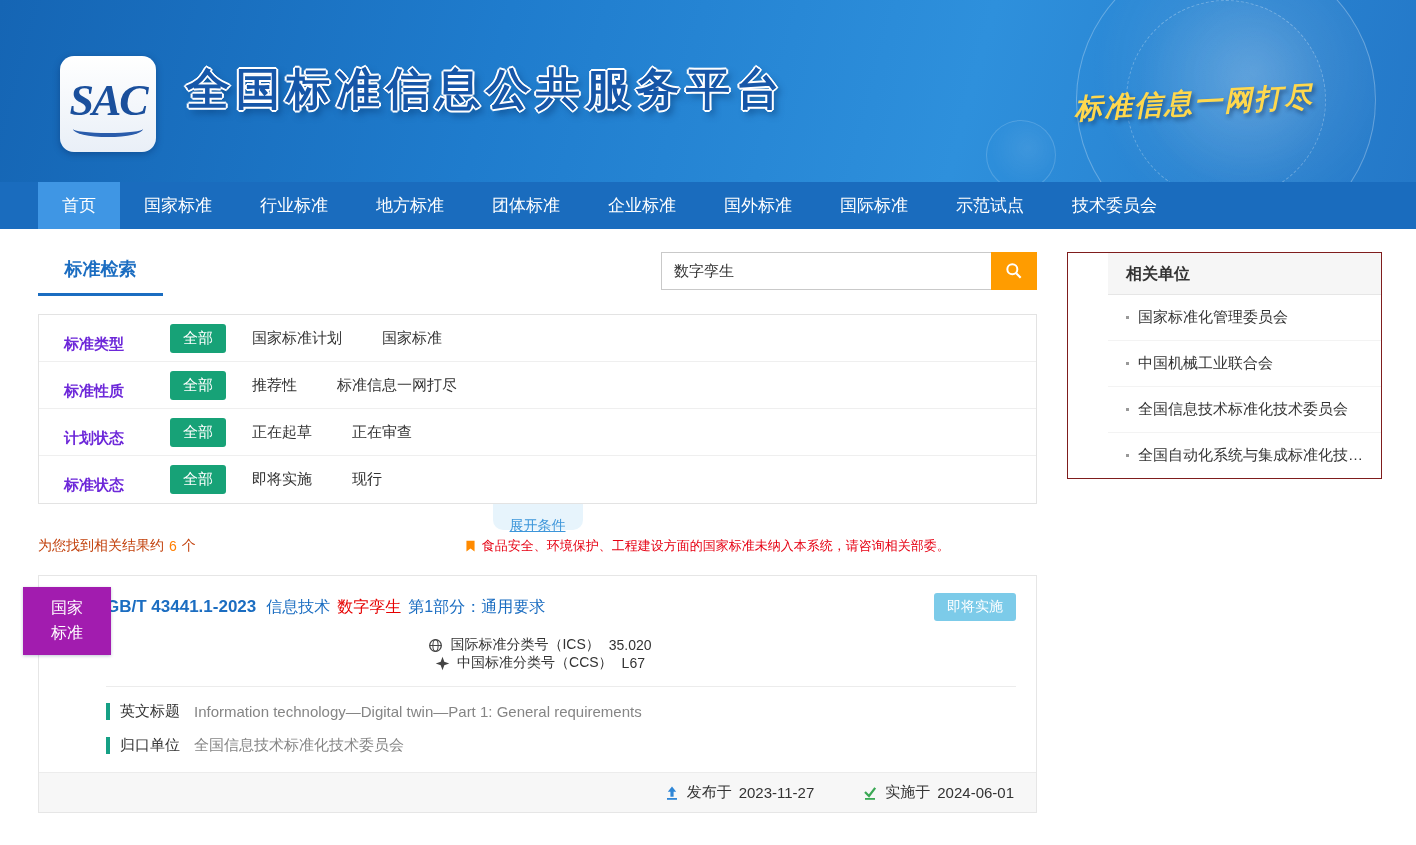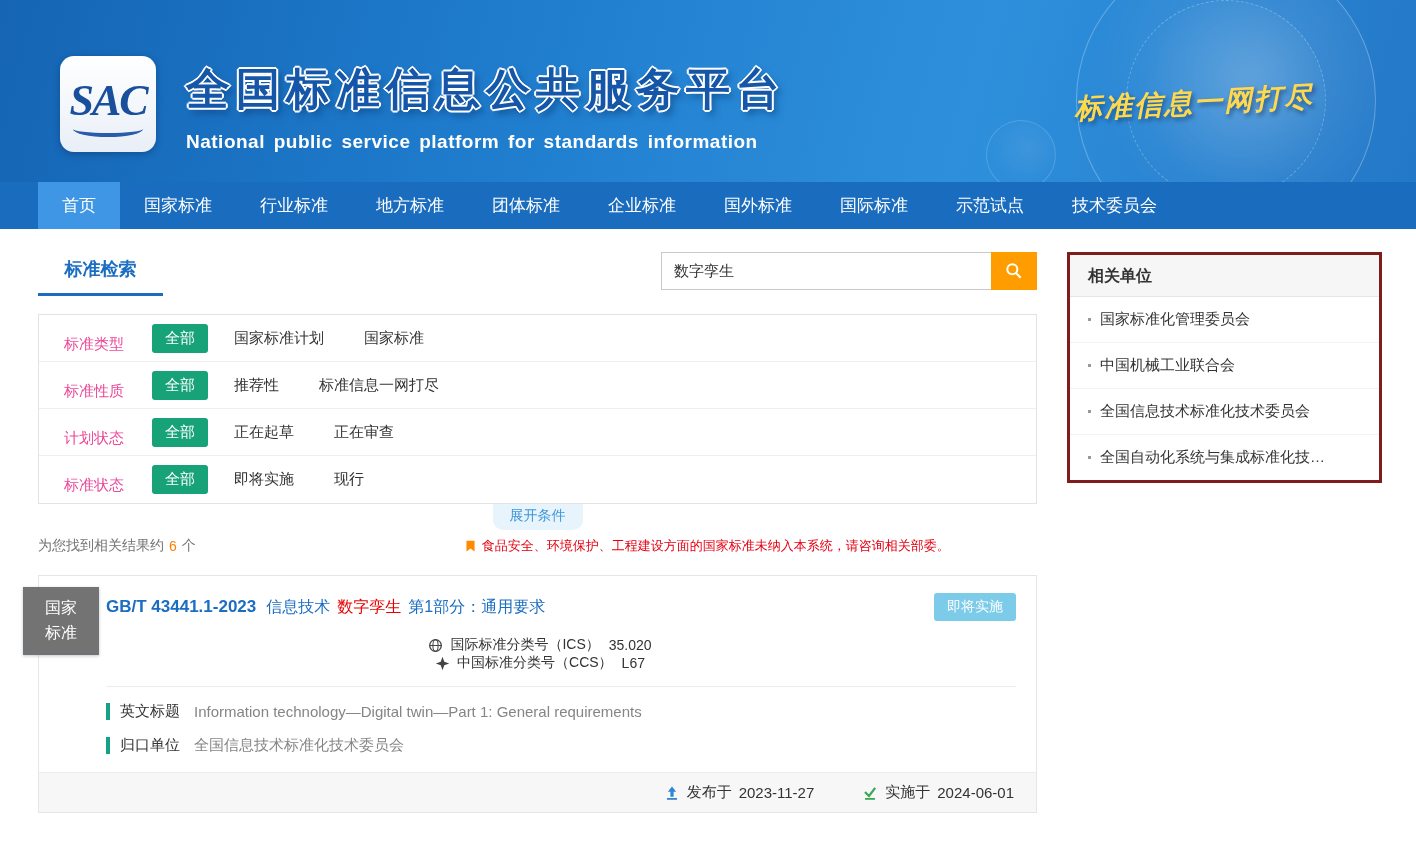--- a/index.html
+++ b/index.html
@@ -83,44 +83,44 @@
     width: 46px; height: 38px; background: #ff9c00; border: none; cursor: pointer;
     display: flex; align-items: center; justify-content: center;
   }
   
   .filter-box { margin-top: 18px; border: 1px solid #e3e3e3; }
   .filter-row {
     display: flex; align-items: center; height: 47px; padding-left: 25px;
     border-bottom: 1px solid #efefef;
   }
   .filter-row:last-child { border-bottom: none; }
-  .filter-label { width: 80px; font-weight: normal; font-size: 15px; color: #ec4899; margin-top: 12px; }
+  .filter-label { width: 80px; font-weight: bold; font-size: 15px; color: #6d28d9; margin-top: 12px; }
   .all-btn {
     background: #17a277; color: #fff; border: none; border-radius: 3px;
-    font-size: 15px; padding: 5px 13px; margin: 0 26px 0 8px; cursor: pointer;
+    font-size: 15px; padding: 5px 13px; margin: 0 26px 0 26px; cursor: pointer;
     font-family: "Liberation Sans", sans-serif;
   }
   .filter-opt { font-size: 15px; color: #333; margin-right: 40px; cursor: pointer; }
   
   .expand-row { display: flex; justify-content: center; height: 26px; }
   .expand-pill {
     background: #e7f4fc; color: #3d96da; font-size: 14px;
-    padding: 3px 17px 5px; border-radius: 0 0 10px 10px; cursor: pointer;
+    padding: 13px 17px 5px; border-radius: 0 0 10px 10px; cursor: pointer; text-decoration: underline;
   }
   
   .summary-row { margin-top: 7px; display: flex; align-items: center; }
-  .summary-text { color: #737373; font-size: 14px; }
+  .summary-text { color: #c2410c; font-size: 14px; }
   .summary-count { color: #ff7e00; font-size: 14px; margin: 0 5px; }
   .notice { margin-left: 268px; display: flex; align-items: center; gap: 5px; }
   .notice-text { color: #e60012; font-size: 13px; }
   
   .card { position: relative; margin-top: 20px; border: 1px solid #e6e6e6; }
   .card-badge {
-    position: absolute; left: -16px; top: 11px; width: 76px; height: 68px;
-    background: #737373; color: #fff; font-size: 16px;
+    position: absolute; left: -16px; top: 11px; width: 88px; height: 68px;
+    background: #a21caf; color: #fff; font-size: 16px;
     display: flex; flex-direction: column; align-items: center; justify-content: center;
     line-height: 1.55; box-shadow: 0 1px 3px rgba(0,40,90,.25);
   }
   .title-row { display: flex; align-items: center; padding: 17px 20px 0 67px; }
   .std-code { font-size: 17px; font-weight: bold; color: #1b6dc1; margin-right: 10px; cursor: pointer; }
   .std-title-part { font-size: 16px; color: #1b6dc1; margin-right: 7px; cursor: pointer; }
   .std-title-hl { font-size: 16px; color: #e60000; margin-right: 7px; cursor: pointer; }
   .status-badge {
     margin-left: auto; background: #7ccbe9; color: #fff; font-size: 14px;
     padding: 5px 13px; border-radius: 3px;
@@ -137,21 +137,21 @@
   .teal-bar { width: 4px; height: 17px; background: #16a085; margin-right: 10px; }
   .info-label { font-size: 15px; color: #333; margin-right: 14px; white-space: nowrap; }
   .info-value { font-size: 15px; color: #858585; }
   .card-footer {
     margin-top: 17px; background: #f7f7f7; border-top: 1px solid #ececec;
     height: 40px; display: flex; align-items: center; justify-content: flex-end;
     padding-right: 22px; gap: 48px; font-size: 15px; color: #333;
   }
   .date-item { display: flex; align-items: center; gap: 7px; }
   
-  .sidebar { border: 3px solid #7f1d1d; }
+  .sidebar { border: 1px solid #7f1d1d; padding-left: 40px; }
   .sb-header {
     height: 42px; line-height: 42px; background: #f6f6f6;
     border-bottom: 1px solid #e6e6e6; padding-left: 18px;
     font-weight: bold; font-size: 16px; color: #333;
   }
   .sb-item {
     padding: 13px 16px 13px 18px; font-size: 15px; color: #333; cursor: pointer;
     border-bottom: 1px solid #f3f3f3; white-space: nowrap; overflow: hidden;
     display: flex; align-items: center;
   }
@@ -165,21 +165,20 @@
 <div class="header">
   <div class="deco-circle c1"></div>
   <div class="deco-circle c2"></div>
   <div class="deco-circle c3"></div>
   <div class="logo-box">
     <span class="logo-text">SAC</span>
     <span class="logo-swoosh"></span>
   </div>
   <div class="header-titles">
     <div class="header-title">全国标准信息公共服务平台</div>
-    <div class="header-subtitle">National public service platform  for standards information</div>
   </div>
   <div class="slogan">标准信息一网打尽</div>
 </div>
 
 <div class="nav">
   <div class="nav-item active">首页</div>
   <div class="nav-item">国家标准</div>
   <div class="nav-item">行业标准</div>
   <div class="nav-item">地方标准</div>
   <div class="nav-item">团体标准</div>

